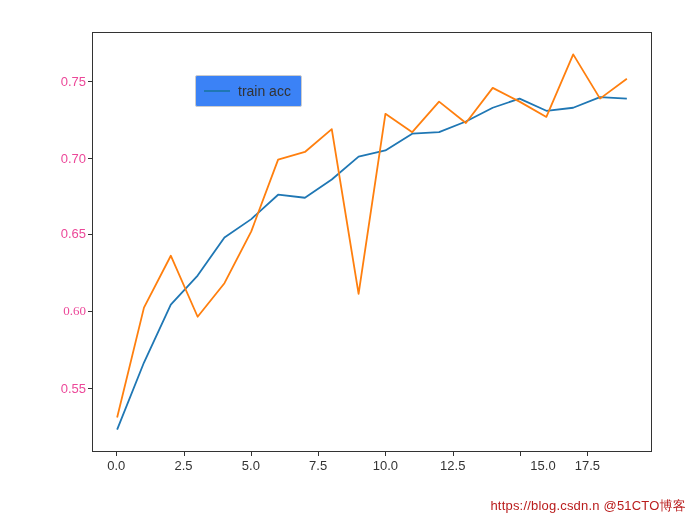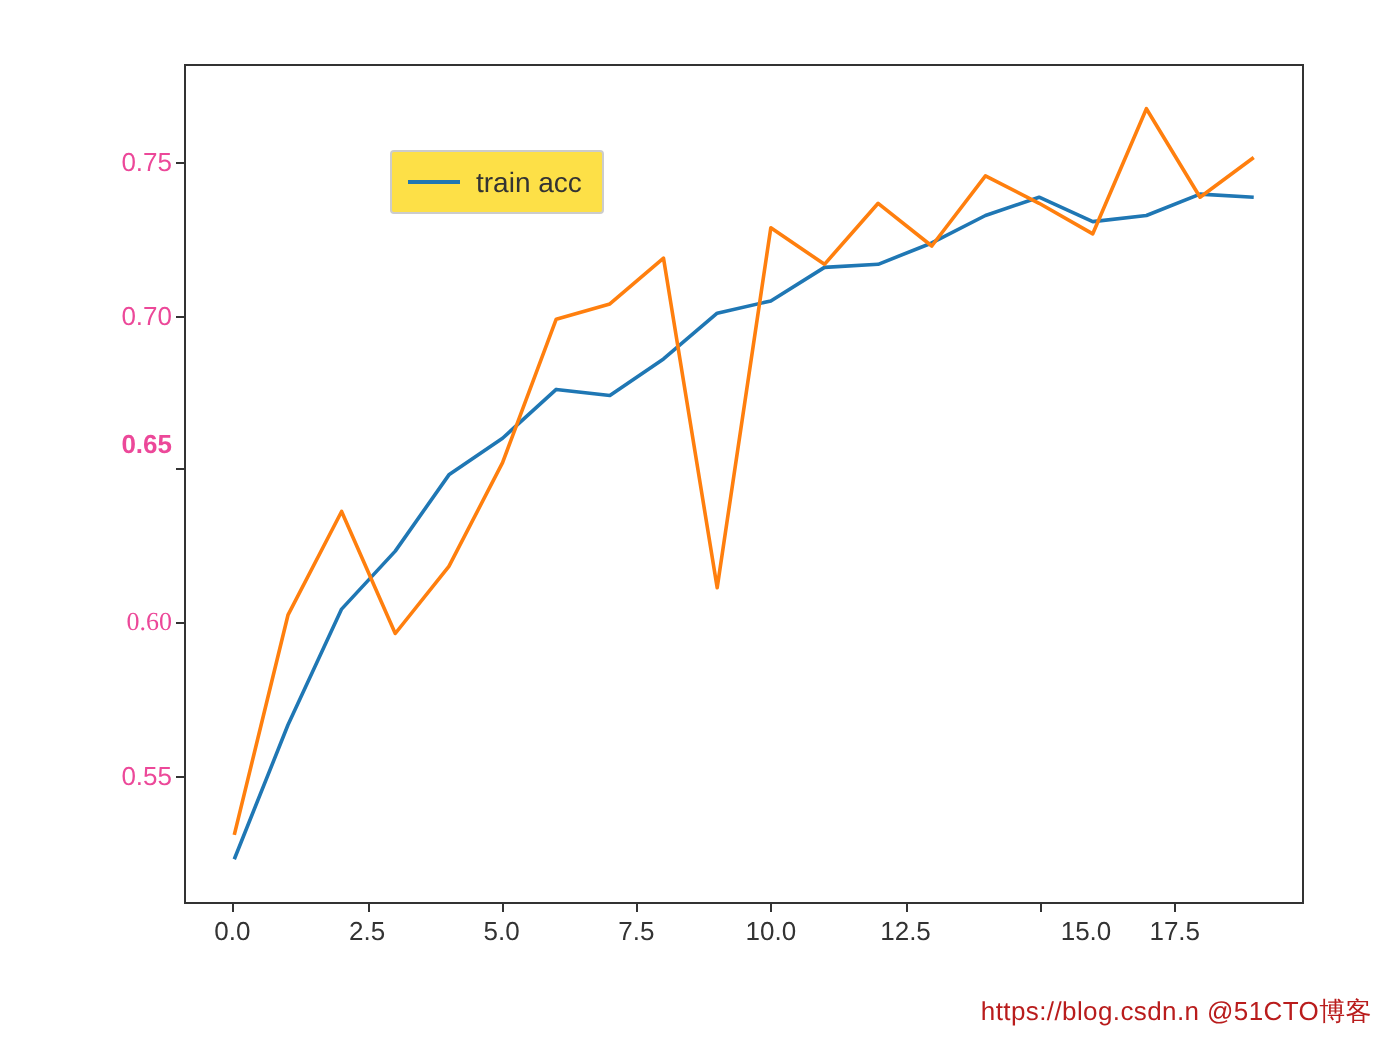--- a/index.html
+++ b/index.html
@@ -4,21 +4,21 @@
 <style>
   html,body{margin:0;padding:0;background:#fff;font-family:Arial,Helvetica,sans-serif}
   body{width:692px;height:519px;position:relative}
   .plot-area{position:absolute;left:92px;top:32px;width:560px;height:420px;border:1px solid #333;box-sizing:border-box}
   .axis-tick{position:absolute;background:#333}
   .x-tick{width:1px;height:4px}
   .y-tick{width:4px;height:1px}
   .x-lab{position:absolute;font-size:13px;color:#333;transform:translateX(-50%);top:458px}
   .y-lab{position:absolute;font-size:13px;color:#ec4899;right:606px;transform:translateY(-50%);text-align:right}
   svg.lines{position:absolute;left:0;top:0;width:100%;height:100%;overflow:visible}
-  .legend{position:absolute;left:102px;top:42px;border:1px solid #ccc;background:#fde047;padding:6px 10px 6px 8px;font-size:14px;color:#333;border-radius:2px}
+  .legend{position:absolute;left:102px;top:42px;border:1px solid #ccc;background:#3b82f6;padding:6px 10px 6px 8px;font-size:14px;color:#333;border-radius:2px}
   .legend .row{display:flex;align-items:center;gap:8px;line-height:18px}
   .legend .swatch{width:26px;height:2px}
   .sw-train{background:#1f77b4}
   .sw-val{background:#ff7f0e}
   .watermark{position:absolute;right:6px;bottom:4px;font-size:13px;color:#b91c1c;letter-spacing:.2px}
 </style>
 </head>
 <body>
 
 <div class="plot-area">
@@ -51,20 +51,20 @@
     <div class="x-lab" style="left: 543px;">15.0</div>
     <div class="axis-tick x-tick" style="left: 587.385px; top: 452px;"></div>
     <div class="x-lab" style="left: 587.385px;">17.5</div>
   </div>
 <div id="yticks">
     <div class="axis-tick y-tick" style="left: 88px; top: 387.62px;"></div>
     <div class="y-lab" style="top: 387.62px;">0.55</div>
     <div class="axis-tick y-tick" style="left: 88px; top: 310.978px;"></div>
     <div class="y-lab" style="top: 310.978px; font-family: Liberation Serif, serif;">0.60</div>
     <div class="axis-tick y-tick" style="left: 88px; top: 234.336px;"></div>
-    <div class="y-lab" style="top: 222px; font-weight: bold;">0.65</div>
+    <div class="y-lab" style="top: 233px;">0.65</div>
     <div class="axis-tick y-tick" style="left: 88px; top: 157.693px;"></div>
     <div class="y-lab" style="top: 157.693px;">0.70</div>
     <div class="axis-tick y-tick" style="left: 88px; top: 81.0511px;"></div>
     <div class="y-lab" style="top: 81.0511px;">0.75</div>
   </div>
 
 <div class="watermark">https://blog.csdn.n @51CTO博客</div>
 
 </body></html>

